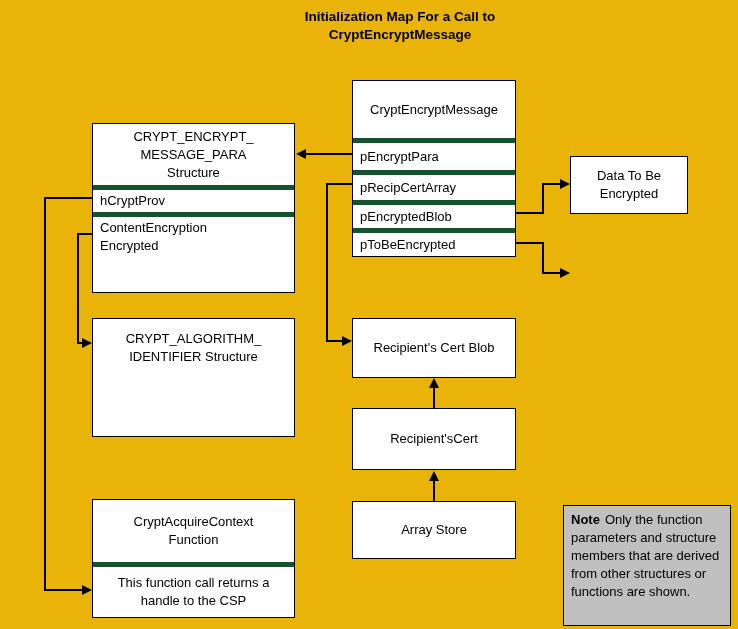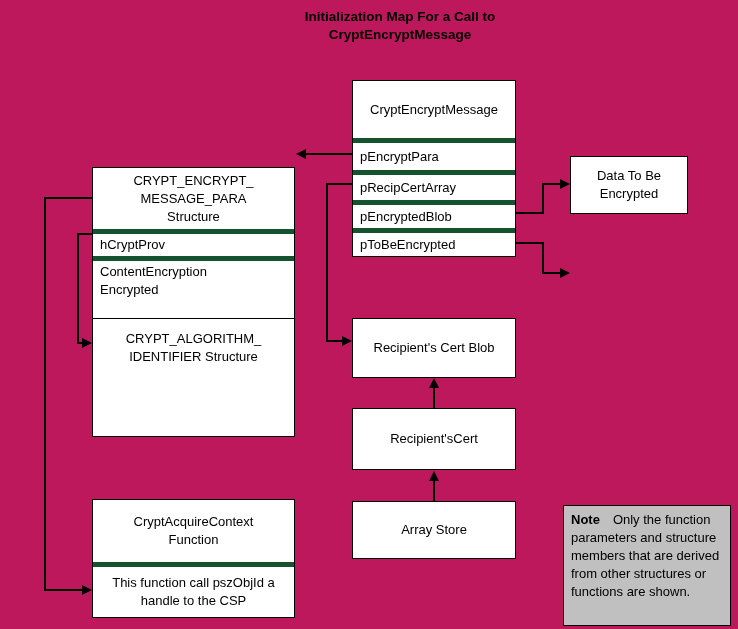--- a/index.html
+++ b/index.html
@@ -1,20 +1,20 @@
 <!DOCTYPE html>
 <html><head>
 <meta charset="utf-8">
 <style>
   html, body { margin: 0; padding: 0; background: #ffffff; }
   .canvas {
     position: relative;
     width: 738px;
     height: 629px;
-    background: #be185d;
+    background: #eab308;
     font-family: "Liberation Sans", sans-serif;
     color: #000000;
     font-size: 13px;
     line-height: 18px;
     overflow: hidden;
   }
   .title {
     position: absolute;
     left: 200px;
     top: 8px;
@@ -60,56 +60,56 @@
     position: absolute;
     left: 563px;
     top: 505px;
     width: 168px;
     height: 121px;
     border: 1px solid #000000;
     box-sizing: border-box;
     padding: 5px 7px;
   }
   .notebox .note-label { font-weight: bold; }
-  .notebox .note-text { margin-left: 13px; }
+  .notebox .note-text { margin-left: 5px; }
 </style>
 </head>
 <body>
 
 <div class="canvas">
 
   <div class="title">Initialization Map For a Call to
 CryptEncryptMessage</div>
 
   <div class="box" style="left:352px; top:80px; width:164px; height:177px;">
     <div class="cell center" style="height:57px;">CryptEncryptMessage</div>
     <div class="cell leftpad divider" style="height:32px;">pEncryptPara</div>
     <div class="cell leftpad divider" style="height:30px;">pRecipCertArray</div>
     <div class="cell leftpad divider" style="height:28px;">pEncryptedBlob</div>
     <div class="cell leftpad divider" style="height:28px;">pToBeEncrypted</div>
   </div>
 
-  <div class="box" style="left:92px; top:123px; width:203px; height:170px;margin-top:44px;">
+  <div class="box" style="left:92px; top:123px; width:203px; height:170px;">
     <div class="cell center" style="height:61px;">CRYPT_ENCRYPT_
 MESSAGE_PARA
 Structure</div>
     <div class="cell leftpad divider" style="height:27px;">hCryptProv</div>
     <div class="cell leftpad divider" style="height:45px;">ContentEncryption
 Encrypted</div>
   </div>
 
   <div class="box" style="left:92px; top:318px; width:203px; height:119px;">
     <div class="cell center" style="height:58px;">CRYPT_ALGORITHM_
 IDENTIFIER Structure</div>
   </div>
 
   <div class="box" style="left:92px; top:499px; width:203px; height:119px;">
     <div class="cell center" style="height:62px;">CryptAcquireContext
 Function</div>
-    <div class="cell center divider" style="height:55px;">This function call pszObjId a
+    <div class="cell center divider" style="height:55px;">This function call returns a
 handle to the CSP</div>
   </div>
 
   <div class="box" style="left:570px; top:156px; width:118px; height:58px;">
     <div class="cell center" style="height:100%;">Data To Be
 Encrypted</div>
   </div>
 
 
   <div class="box" style="left:352px; top:318px; width:164px; height:60px;">

